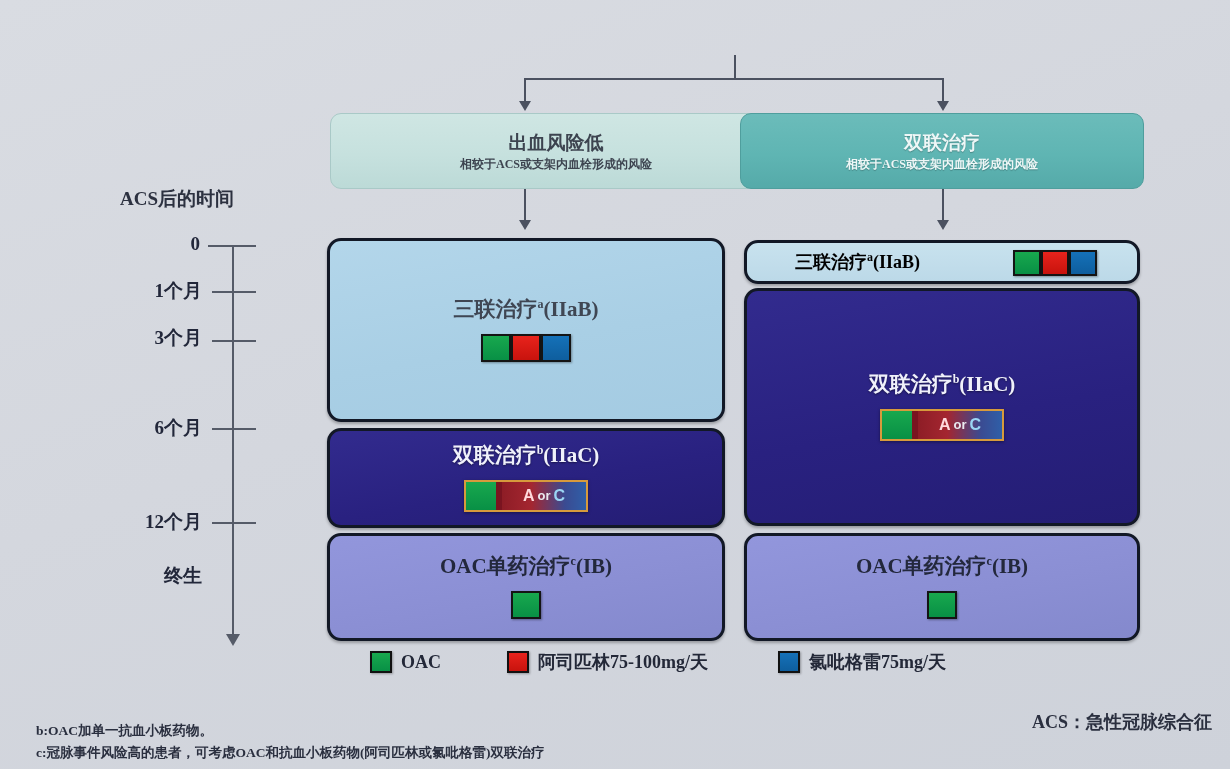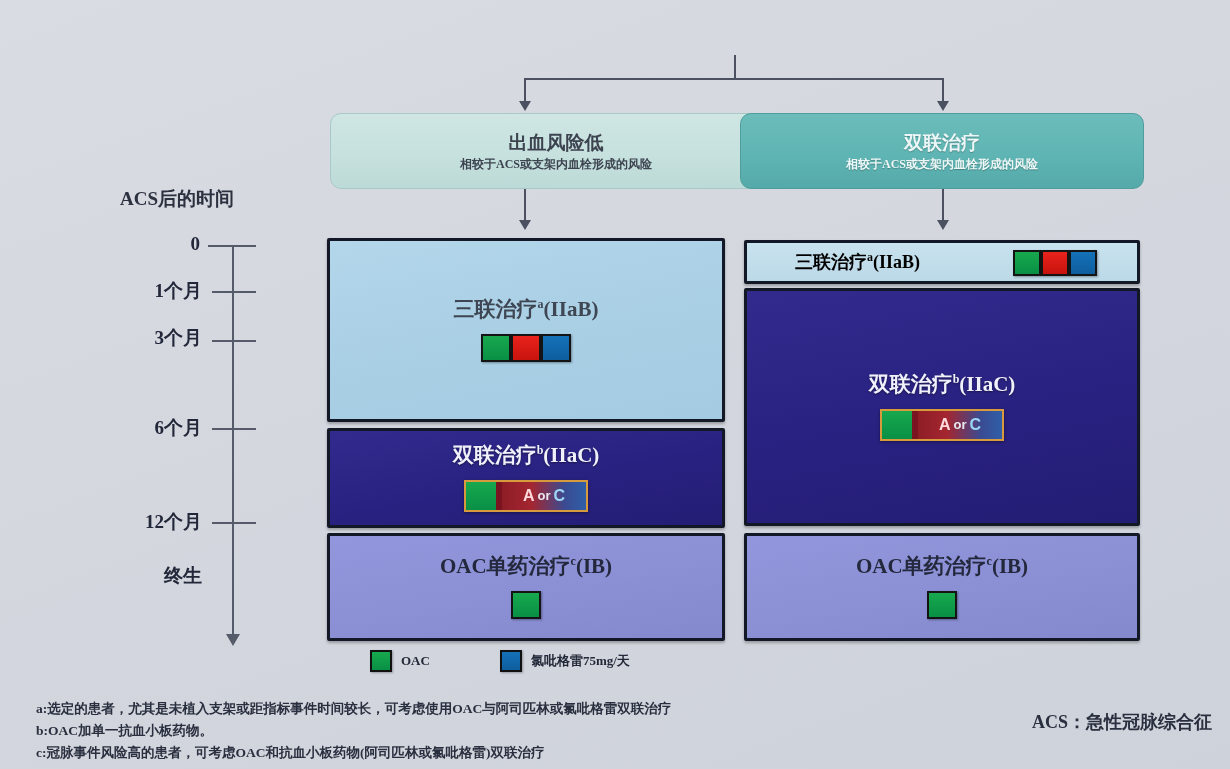--- a/index.html
+++ b/index.html
@@ -44,21 +44,21 @@
     background:linear-gradient(180deg,#6bbcba 0%,#5fb5b3 55%,#55aaa9 100%);
     border:1px solid #4f9e9d;
   }
   .risk-l1{font-size:19px;font-weight:bold;line-height:1.35;}
   .risk-l2{font-size:12px;font-weight:bold;line-height:1.35;}
   #risk-low .risk-l1,#risk-low .risk-l2{color:#3d4450;}
   #risk-high .risk-l1,#risk-high .risk-l2{color:#eef7f7;
     text-shadow:0 1px 1px rgba(0,0,0,.25);}
 
   
-  .tbox{border:3px solid #121826;border-radius:2px;
+  .tbox{border:3px solid #121826;border-radius:14px;
         box-shadow:0 2px 3px rgba(0,0,0,.28);}
   .t-light{background:linear-gradient(170deg,#b3d6ea 0%,#a9cfe5 55%,#a4cbe2 100%);}
   .t-navy {background:linear-gradient(170deg,#322b8e 0%,#292180 55%,#241d74 100%);}
   .t-peri {background:linear-gradient(170deg,#9296dc 0%,#8b8fd4 55%,#8489cd 100%);}
   .bx-label{font-size:21px;font-weight:bold;line-height:1.1;}
   .t-light .bx-label{color:#3f4653;}
   .t-navy  .bx-label{color:#f0f1fb;text-shadow:0 1px 2px rgba(0,0,0,.45);}
   .t-peri  .bx-label{color:#23283c;text-align:right;}
   .sup{font-size:12px;vertical-align:super;}
 
@@ -115,21 +115,21 @@
   .arrowhead{position:absolute;width:0;height:0;
      border-left:6px solid transparent;border-right:6px solid transparent;
      border-top:10px solid #4b5160;}
 
   
   #legend{position:absolute;left:370px;top:650px;
           display:flex;align-items:center;gap:28px;}
   .leg-item{display:flex;align-items:center;}
   .leg-sw{width:22px;height:22px;border:2px solid #111;box-sizing:border-box;
           margin-right:9px;box-shadow:1px 1px 2px rgba(0,0,0,.3);}
-  .leg-txt{font-size:13px;color:#232838;font-weight:bold;white-space:nowrap;}
+  .leg-txt{font-size:18px;color:#232838;font-weight:bold;white-space:nowrap;}
 
   
   .fn{position:absolute;font-size:13.5px;color:#2a2f3f;font-weight:bold;
       white-space:nowrap;}
   #fn-a{left:36px;top:700px;}
   #fn-b{left:36px;top:722px;}
   #fn-c{left:36px;top:744px;text-align:right;}
   #acs-note{position:absolute;right:18px;top:710px;font-size:18px;
             font-weight:bold;color:#2a2f3f;white-space:nowrap;}
 
@@ -249,25 +249,28 @@
     <div class="swatch-row">
       <div class="sw sw-green"></div>
     </div>
   </div>
 
   <div id="legend">
     <div class="leg-item">
       <div class="leg-sw sw-green"></div>
       <span class="leg-txt">OAC</span>
     </div>
+    <div class="leg-item" style="margin-left:38px;">
+      <div class="leg-sw sw-red"></div>
+      <span class="leg-txt">阿司匹林75-100mg/天</span>
+    </div>
     <div class="leg-item" style="margin-left:42px;">
       <div class="leg-sw sw-blue"></div>
       <span class="leg-txt">氯吡格雷75mg/天</span>
     </div>
   </div>
 
-  <div class="fn" id="fn-a">a:选定的患者，尤其是未植入支架或距指标事件时间较长，可考虑使用OAC与阿司匹林或氯吡格雷双联治疗</div>
   <div class="fn" id="fn-b">b:OAC加单一抗血小板药物。</div>
   <div class="fn" id="fn-c">c:冠脉事件风险高的患者，可考虑OAC和抗血小板药物(阿司匹林或氯吡格雷)双联治疗</div>
   <div id="acs-note">ACS：急性冠脉综合征</div>
 
   <div id="watermark"></div>
 </div>
 
 </body></html>

